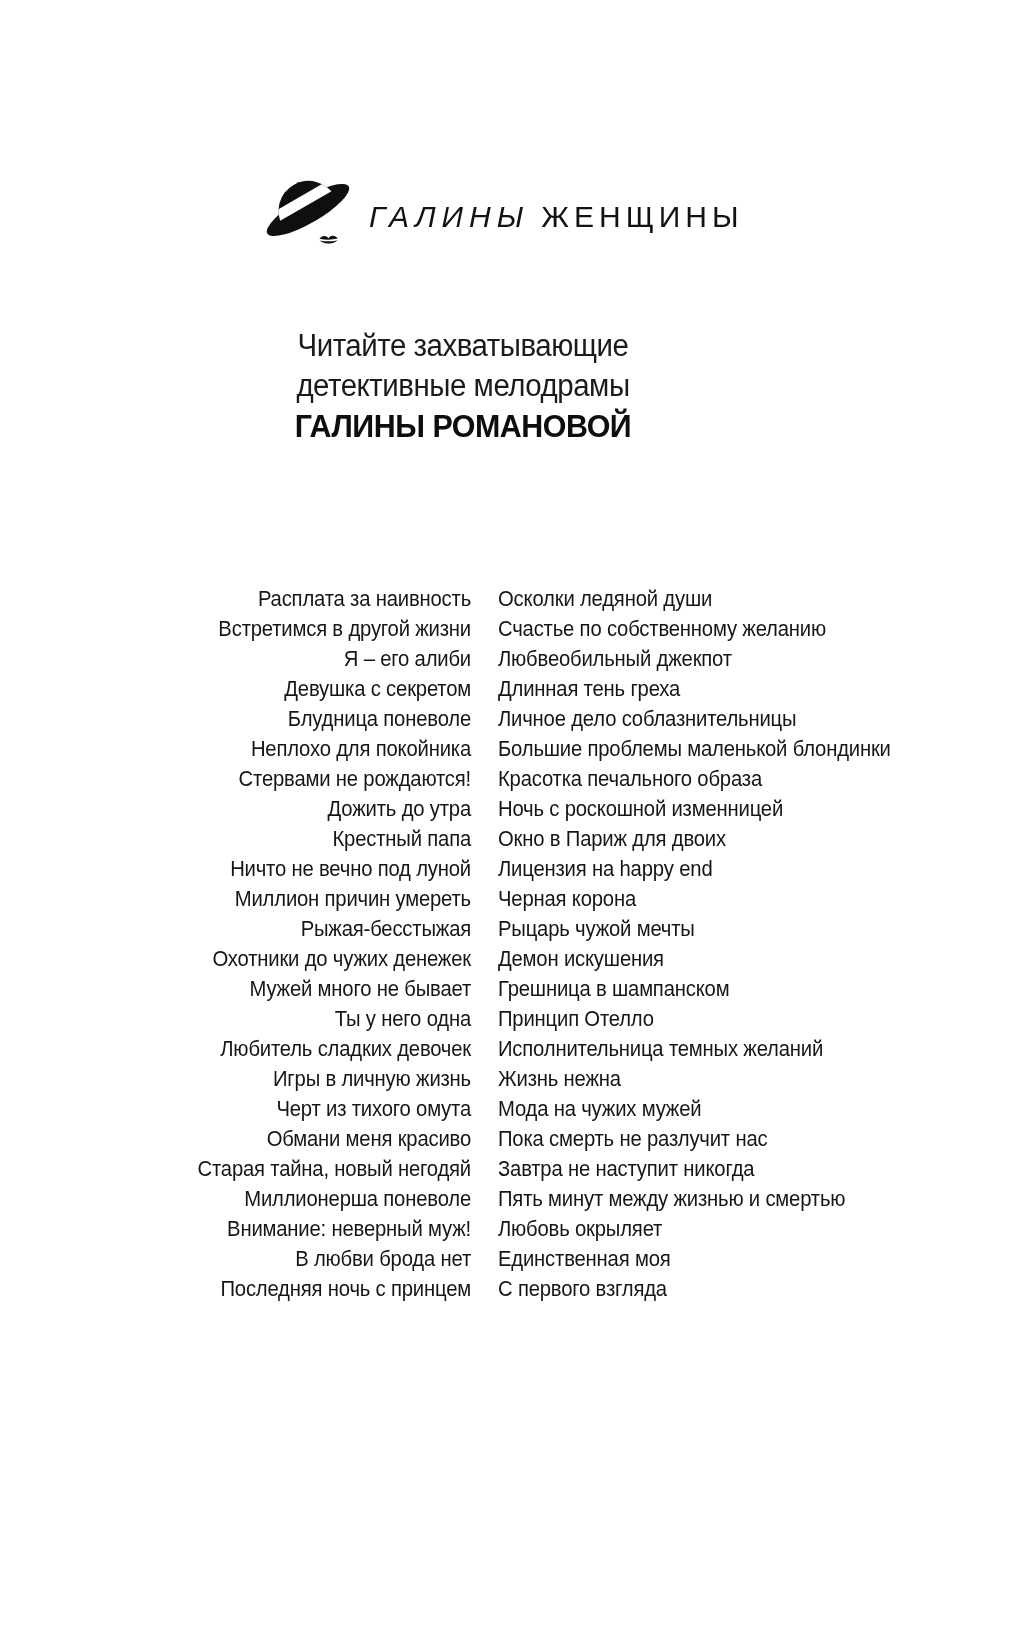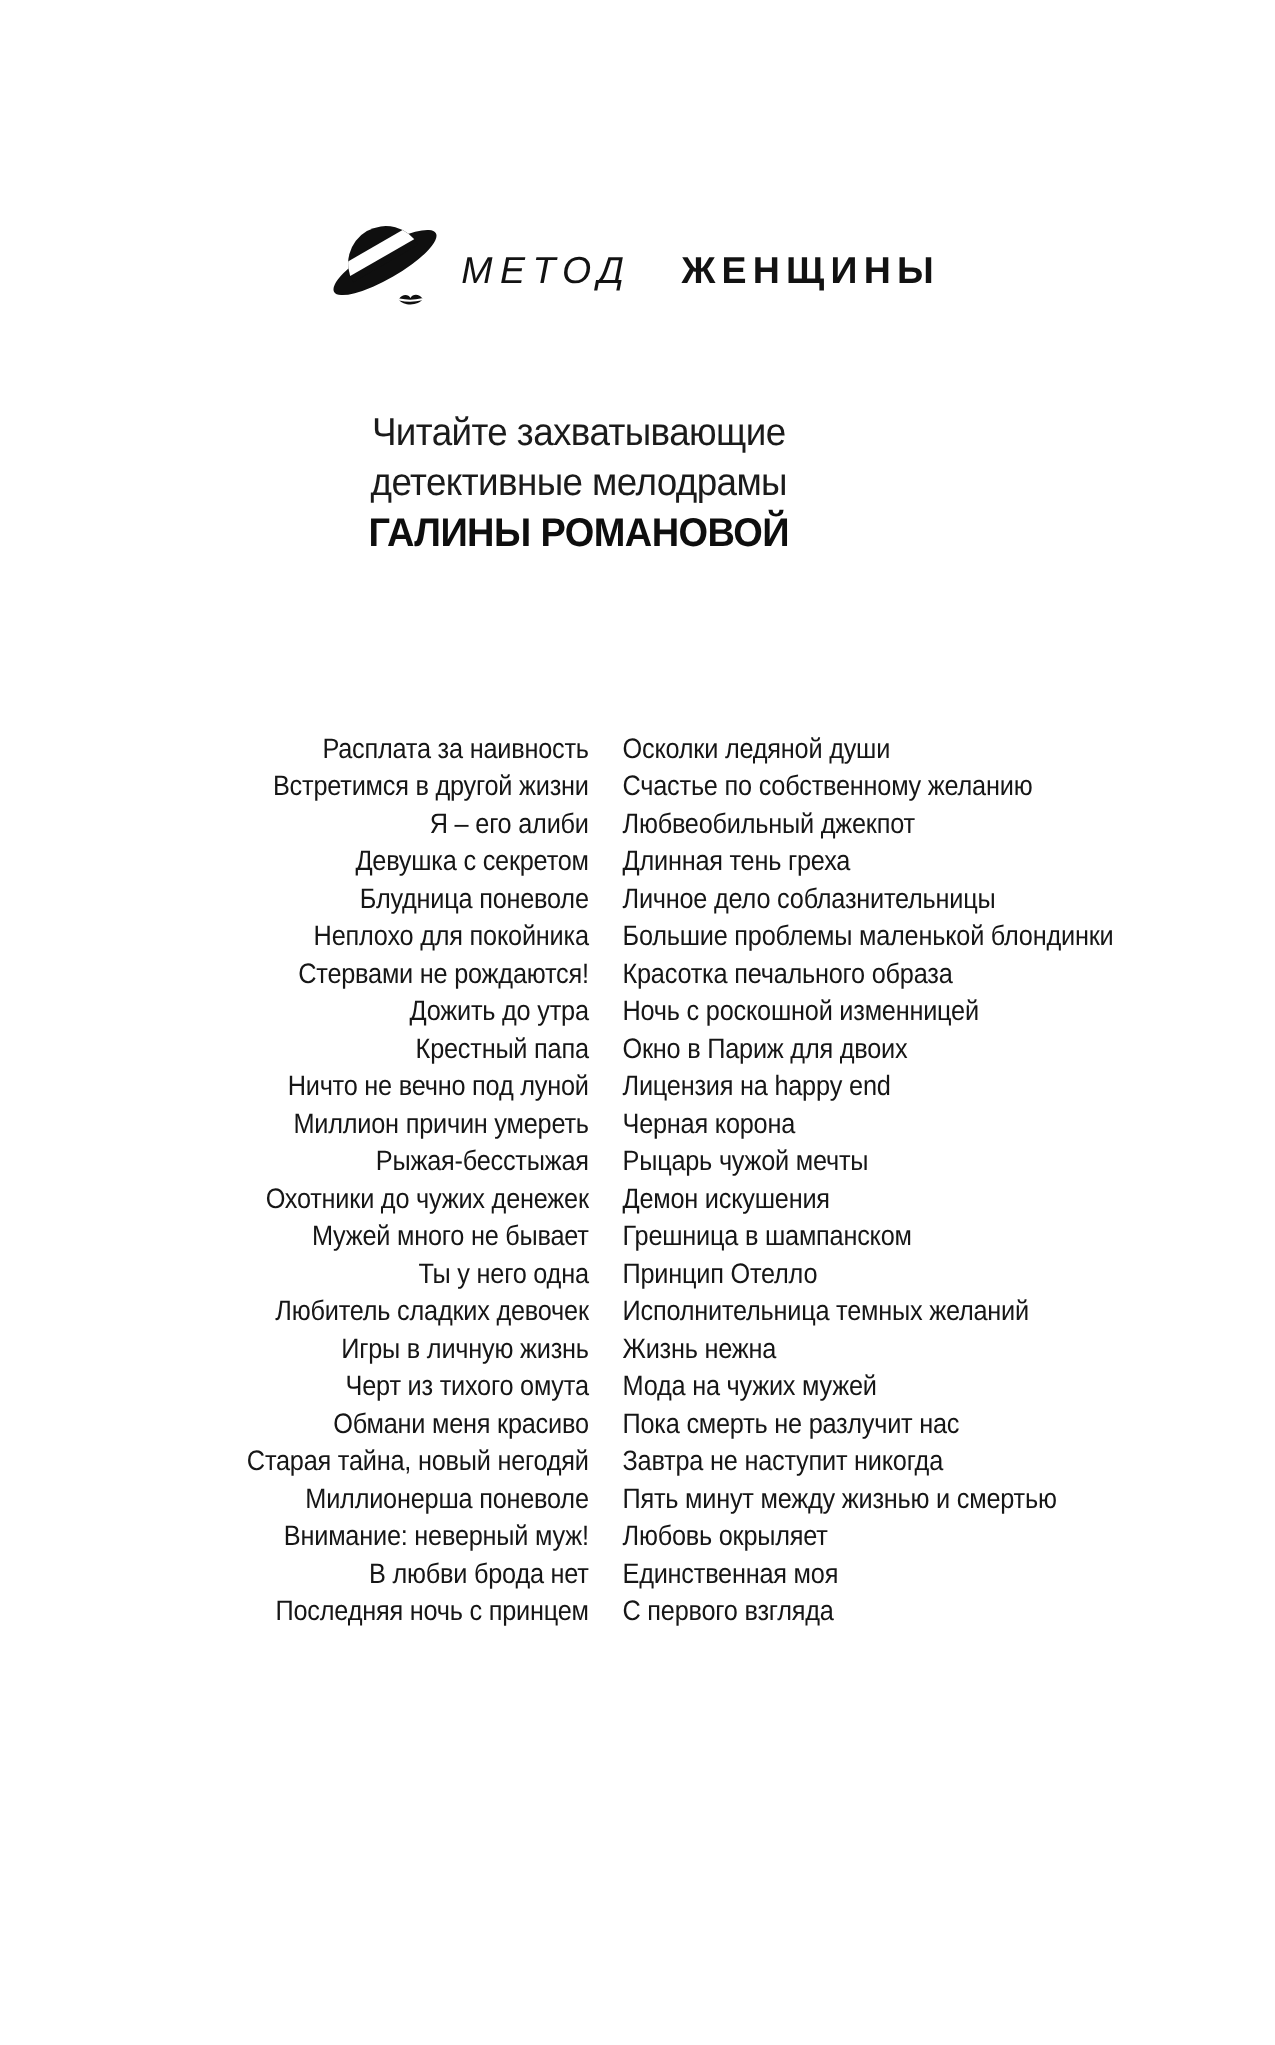--- a/index.html
+++ b/index.html
@@ -28,23 +28,22 @@
     line-height: 32px;
     color: #121212;
   }
   .brand-light {
     font-style: italic;
     font-weight: 400;
     letter-spacing: 6px;
     margin-right: 12px;
   }
   .brand-bold {
-    font-weight: 700;
+    font-weight: 400;
     letter-spacing: 5px;
-    margin-left: 28px;
   }
 
   
   .intro {
     position: absolute;
     left: 262px; top: 326px;
     width: 402px;
     text-align: center;
     font-size: 31px;
     line-height: 40px;
@@ -106,21 +105,21 @@
         <ellipse cx="46" cy="42" rx="47" ry="13" fill="#0f0f0f"></ellipse>
         <path d="M 16 43 A 30 30 0 0 1 76 43 Z" fill="#0f0f0f"></path>
         <rect x="6" y="26.5" width="80" height="11" fill="#ffffff" clip-path="url(#dome-clip)"></rect>
       </g>
       <g>
         <path d="M57 71.5 C60 66.8 64.8 67.4 66.4 70.4 C68.1 67.2 73.2 66.6 76.2 71.2 C73.2 76.6 60.6 77.2 57 71.5 Z" fill="#0f0f0f"></path>
         <path d="M57.5 71.6 Q66.5 73.6 75.7 71.4" stroke="#ffffff" stroke-width="1.6" fill="none" stroke-linecap="round"></path>
       </g>
     </svg>
     <div class="logo-text">
-      <span class="brand-light">МЕТОД</span><span class="brand-bold">ЖЕНЩИНЫ</span>
+      <span class="brand-light">ГАЛИНЫ</span><span class="brand-bold">ЖЕНЩИНЫ</span>
     </div>
   </div>
 
   <div class="intro">
     <div>Читайте захватывающие</div>
     <div>детективные мелодрамы</div>
     <div class="author">ГАЛИНЫ РОМАНОВОЙ</div>
   </div>
 
   <div class="book-list">

